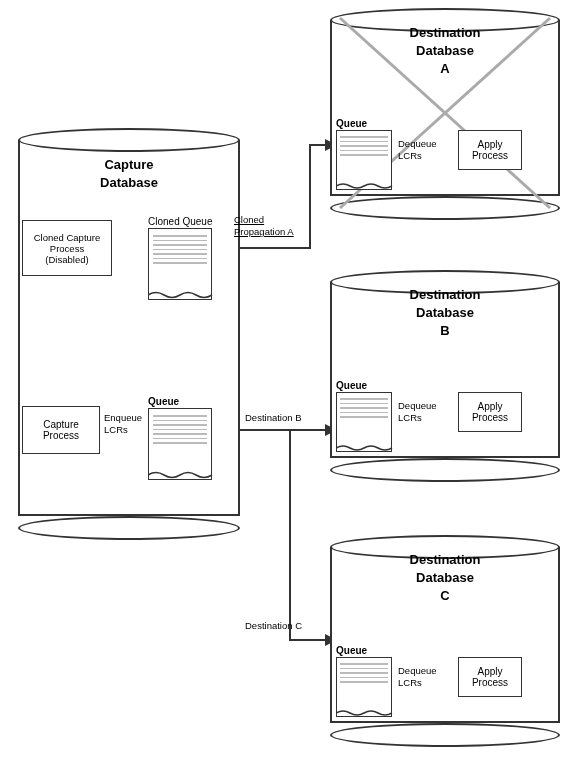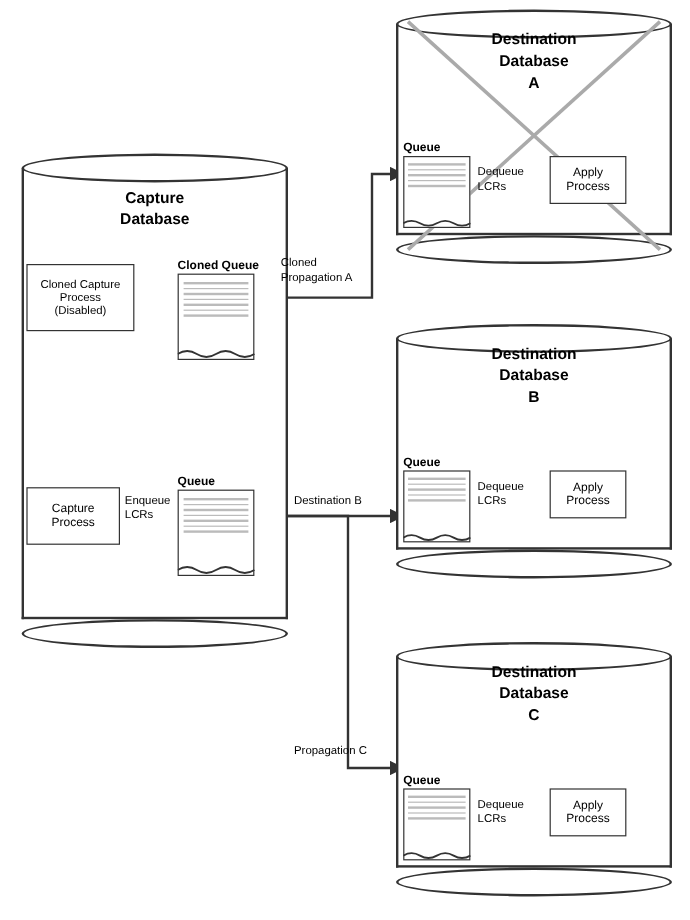--- a/index.html
+++ b/index.html
@@ -82,21 +82,21 @@
       <span>Database</span>
     </div>
   </div>
 
   <div class="box" style="left:22px; top:220px; width:90px; height:56px; font-size:10px; z-index:5; text-align:center; padding:2px;">
     <span style="white-space:pre-line; font-size:9.5px;">Cloned Capture
 Process
 (Disabled)</span>
   </div>
 
-  <div style="position:absolute; left:148px; top:216px; font-size:10px; font-weight:bold; z-index:6;">Cloned Queue</div>
+  <div style="position:absolute; left:148px; top:216px; font-size:10px; font-weight:normal; z-index:6;">Cloned Queue</div>
 
   <div style="position:absolute; left:148px; top:228px; width:64px; height:72px; border:1.5px solid #333; background:#fff; z-index:5;">
     <div style="padding:6px 4px 0 4px;">
       <div style="height:1.5px; background:#bbb; margin-bottom:3px;"></div>
       <div style="height:1.5px; background:#bbb; margin-bottom:3px;"></div>
       <div style="height:1.5px; background:#bbb; margin-bottom:3px;"></div>
       <div style="height:1.5px; background:#bbb; margin-bottom:3px;"></div>
       <div style="height:1.5px; background:#bbb; margin-bottom:3px;"></div>
       <div style="height:1.5px; background:#bbb; margin-bottom:3px;"></div>
       <div style="height:1.5px; background:#bbb; margin-bottom:3px;"></div>
@@ -173,21 +173,21 @@
 LCRs</span>
     </div>
 
     <div class="box" style="position:absolute; left:128px; top:122px; width:64px; height:40px; font-size:10px; z-index:12; text-align:center;">
       <span style="white-space:pre-line;">Apply
 Process</span>
     </div>
   </div>
 
   <div style="position:absolute; left:234px; top:214px; font-size:9.5px; z-index:6; line-height:1.3;">
-    <span style="white-space:pre-line;">Cloned
+    <span style="white-space:pre-line;text-decoration:underline;">Cloned
 Propagation A</span>
   </div>
 
   <div style="position:absolute; left:330px; top:270px; width:230px; height:200px;">
 
     <div style="position:absolute; top:0; left:0; width:230px; height:24px; border:2px solid #333; border-radius:50%; background:#fff; z-index:3;"></div>
 
     <div style="position:absolute; top:12px; left:0; width:230px; height:176px; border-left:2px solid #333; border-right:2px solid #333; border-bottom:2px solid #333; background:#fff; z-index:1;"></div>
 
     <div style="position:absolute; bottom:-12px; left:0; width:230px; height:24px; border:2px solid #333; border-radius:50%; background:#fff; z-index:3;"></div>
@@ -259,15 +259,15 @@
       <span style="white-space:pre-line;">Dequeue
 LCRs</span>
     </div>
 
     <div class="box" style="position:absolute; left:128px; top:122px; width:64px; height:40px; font-size:10px; z-index:5; text-align:center;">
       <span style="white-space:pre-line;">Apply
 Process</span>
     </div>
   </div>
 
-  <div style="position:absolute; left:245px; top:620px; font-size:9.5px; z-index:6;">Propagation C</div>
+  <div style="position:absolute; left:245px; top:620px; font-size:9.5px; z-index:6;">Destination C</div>
 
 </div>
 
 </body></html>

